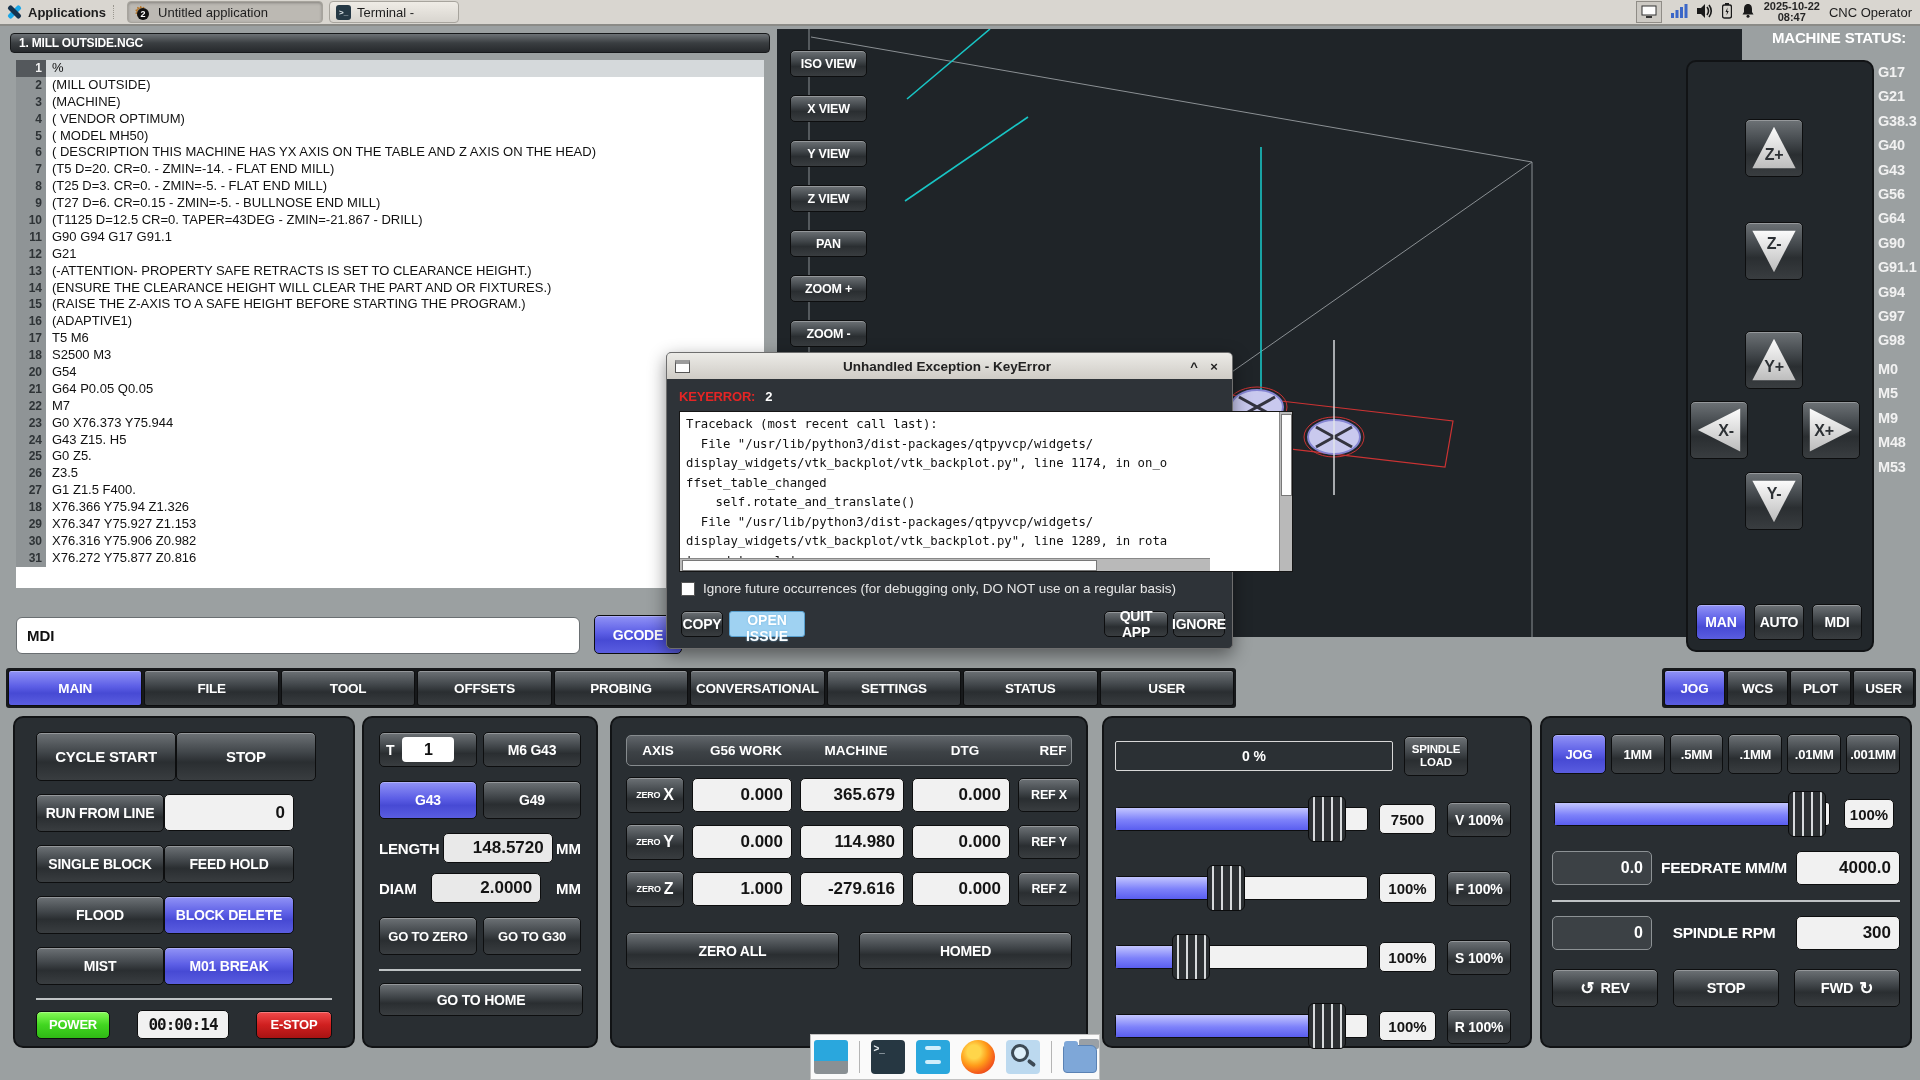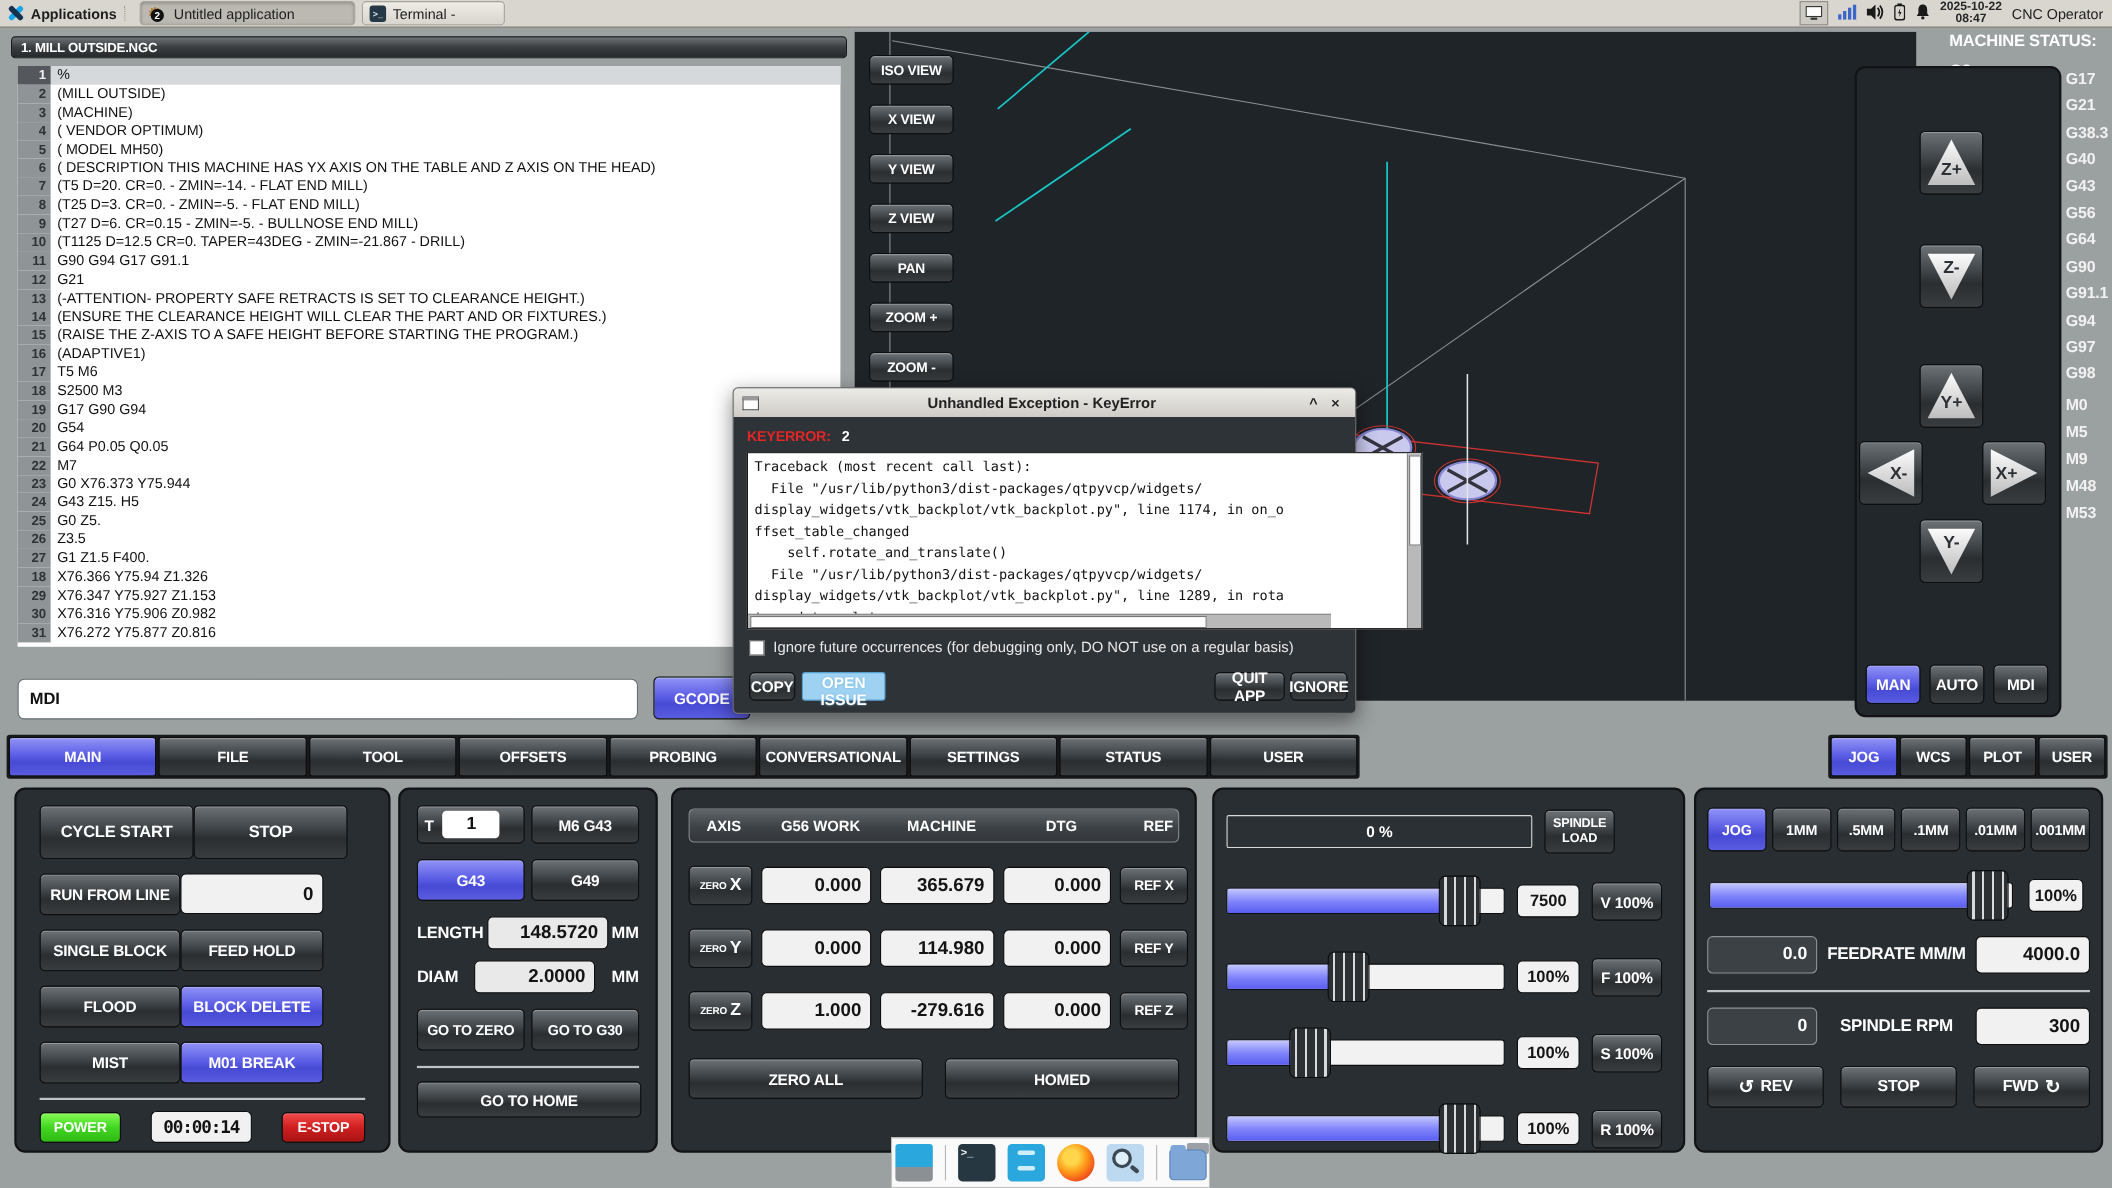--- a/index.html
+++ b/index.html
@@ -130,21 +130,21 @@
   .tl-label { color:#fff; font-weight:bold; font-size:15px; letter-spacing:-.2px;}
   .tl-unit  { color:#fff; font-weight:bold; font-size:15px; }
   .tl-val { width:110px; height:30px; background:#e9e9e9; }
   #tool-home { width:204px; height:33px; margin:12px auto 0; }
 
   
   #panel-dro { left:610px; top:716px; width:478px; height:332px; padding:17px 14px 0; }
   #dro-head { height:31px; border:1px solid #868b8e; border-radius:5px; background:linear-gradient(180deg,#5e6367,#3c4ott 0);
               background:linear-gradient(180deg,#60656a,#3d4246 55%,#33373b); display:grid; align-items:center;
               grid-template-columns:62px 102px 106px 100px 64px; gap:6px; color:#fff; font-weight:bold; font-size:13.5px; text-align:center;}
-  .dro-row { display:grid; grid-template-columns:58px 100px 104px 98px 62px; gap:8px; margin-top:21px; align-items:center; }
+  .dro-row { display:grid; grid-template-columns:58px 100px 104px 98px 62px; gap:8px; margin-top:11px; align-items:center; }
   .dro-row .zero { height:36px; flex-direction:row; gap:3px; }
   .dro-row .zero .zs { font-size:9px; } .dro-row .zero .ax { font-size:16px; }
   .dro-row .display { height:34px; }
   .dro-row .ref { height:34px; font-size:12.5px; }
   #dro-bottom { display:flex; justify-content:space-between; margin-top:25px; }
   #dro-bottom .btn { width:213px; height:37px; }
 
   
   #panel-ovr { left:1102px; top:716px; width:430px; height:332px; padding:0; }
   #ovr-bar { position:absolute; left:11px; top:23px; width:278px; height:30px; background:#2b3034; border:1px solid #d8d8d8;
@@ -318,24 +318,20 @@
     </div>
     <div class="gcode-row">
       <span class="gut">17</span>
       <span class="txt">T5 M6</span>
     </div>
     <div class="gcode-row">
       <span class="gut">18</span>
       <span class="txt">S2500 M3</span>
     </div>
     <div class="gcode-row">
-      <span class="gut">19</span>
-      <span class="txt">G17 G90 G94</span>
-    </div>
-    <div class="gcode-row">
       <span class="gut">20</span>
       <span class="txt">G54</span>
     </div>
     <div class="gcode-row">
       <span class="gut">21</span>
       <span class="txt">G64 P0.05 Q0.05</span>
     </div>
     <div class="gcode-row">
       <span class="gut">22</span>
       <span class="txt">M7</span>

